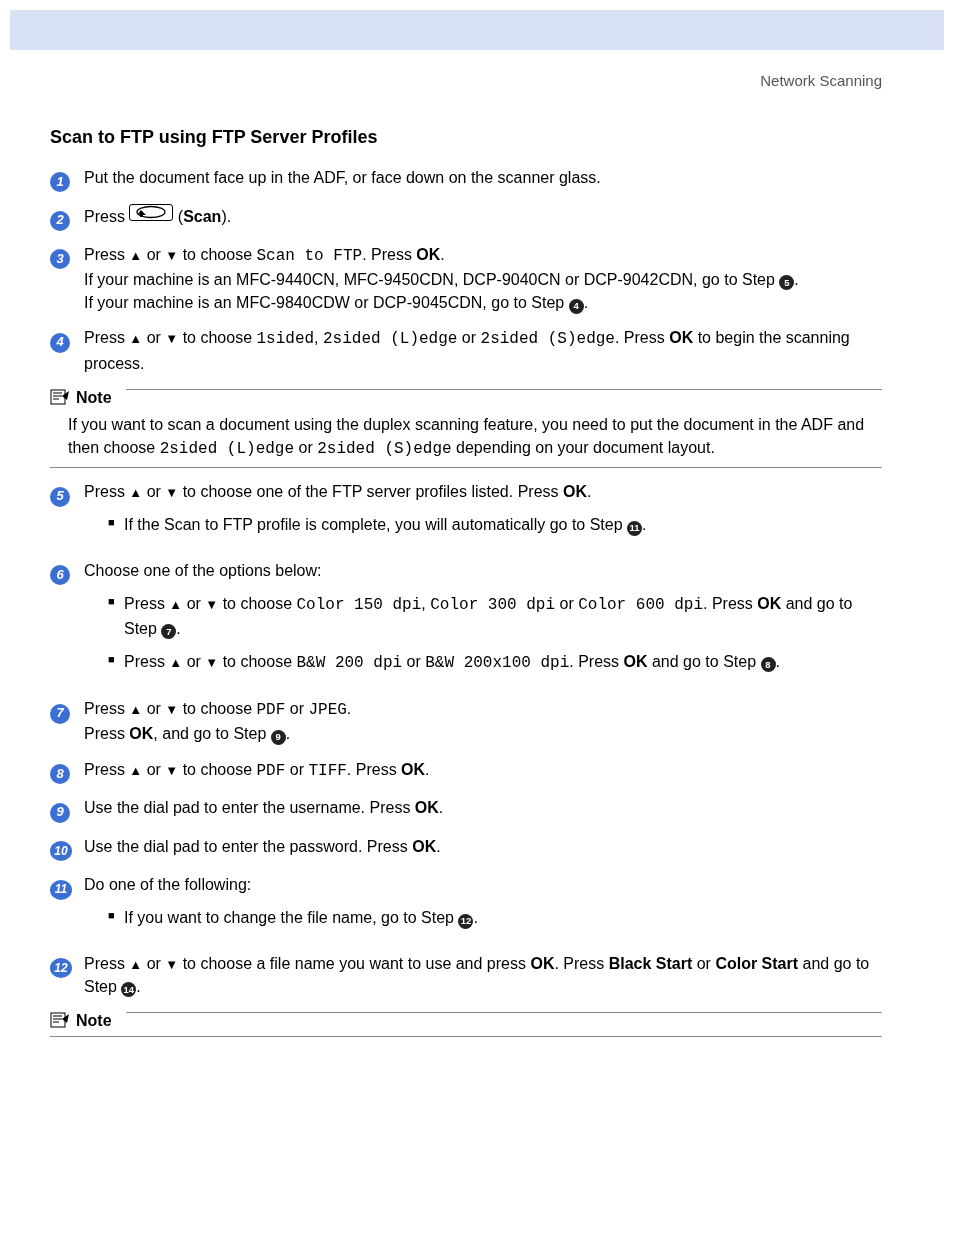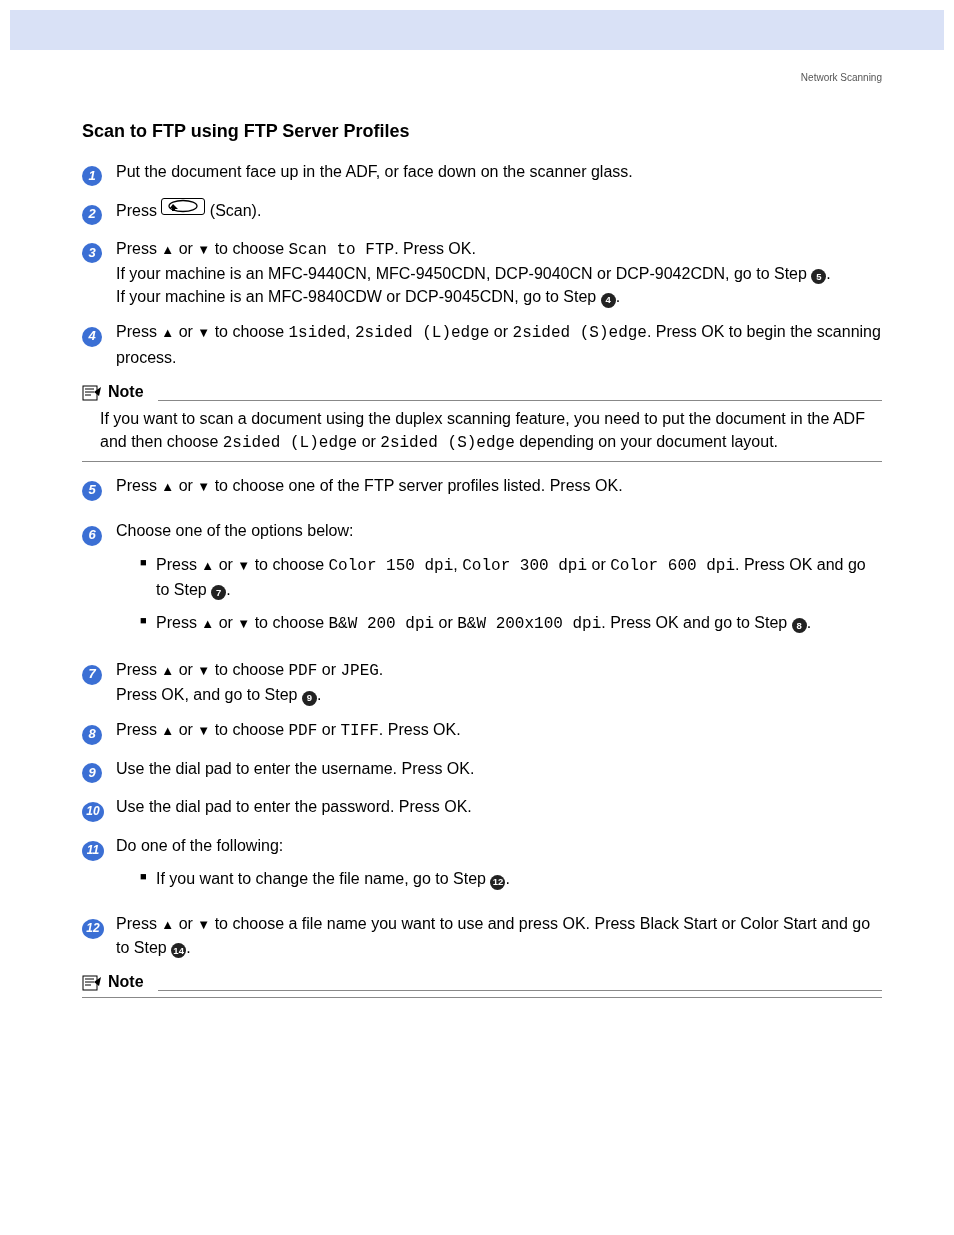--- a/index.html
+++ b/index.html
@@ -10,27 +10,27 @@
     color: #000;
     width: 954px;
   }
   .top-band {
     height: 40px;
     background: #d9e1f6;
     margin: 10px 10px 0 10px;
   }
   .header-right {
     text-align: right;
-    font-size: 10px;
+    font-size: 15px;
     color: #555;
     margin: 22px 72px 0 0;
   }
   .page {
     position: relative;
-    padding: 0 72px 0 82px;
+    padding: 0 72px 0 50px;
     margin-top: 20px;
   }
   h2.section {
     font-size: 18px;
     font-weight: bold;
     margin: 38px 0 18px 0;
   }
   .step {
     display: flex;
     margin: 12px 0;
@@ -66,21 +66,21 @@
     font-size: 9.5px;
     font-style: normal;
     vertical-align: -1px;
   }
   .body {
     flex: 1;
   }
   .mono {
     font-family: "Courier New", monospace;
   }
-  .bold { font-weight: normal; }
+  .bold { font-weight: bold; }
   .arrow {
     font-family: Arial, sans-serif;
     font-size: 13px;
   }
   .scan-key {
     display: inline-block;
     border: 1px solid #000;
     border-radius: 3px;
     padding: 0 5px 1px 5px;
     vertical-align: 1px;
@@ -102,21 +102,21 @@
     position: absolute;
     left: 0;
     top: 2px;
     font-size: 11px;
   }
   .note-block {
     margin: 14px 0 4px 0;
   }
   .note-head {
     display: flex;
-    align-items: flex-end;
+    align-items: flex-start;
     gap: 6px;
     font-weight: bold;
     font-size: 16px;
   }
   .note-head .rule {
     flex: 1;
     height: 1px;
     background: #888;
     margin-left: 8px;
   }
@@ -197,20 +197,21 @@
       <span>If you want to scan a document using the duplex scanning feature, you need to put the document in the ADF and then choose </span><span class="mono">2sided (L)edge</span><span> or </span><span class="mono">2sided (S)edge</span><span> depending on your document layout.</span>
     </div>
     <div class="note-rule-bottom"></div>
   </div>
 
   <div class="step">
     <div class="num"><span class="circ">5</span></div>
     <div class="body">
       <span>Press </span><span class="arrow">▲</span><span> or </span><span class="arrow">▼</span><span> to choose one of the FTP server profiles listed.  Press </span><span class="bold">OK</span><span>.</span>
       <ul class="sq">
+        <li><span>If the Scan to FTP profile is complete, you will automatically go to Step </span><span class="circ dark">11</span><span>.</span></li>
       </ul>
     </div>
   </div>
 
   <div class="step">
     <div class="num"><span class="circ">6</span></div>
     <div class="body">
       <span>Choose one of the options below:</span>
       <ul class="sq">
         <li>

